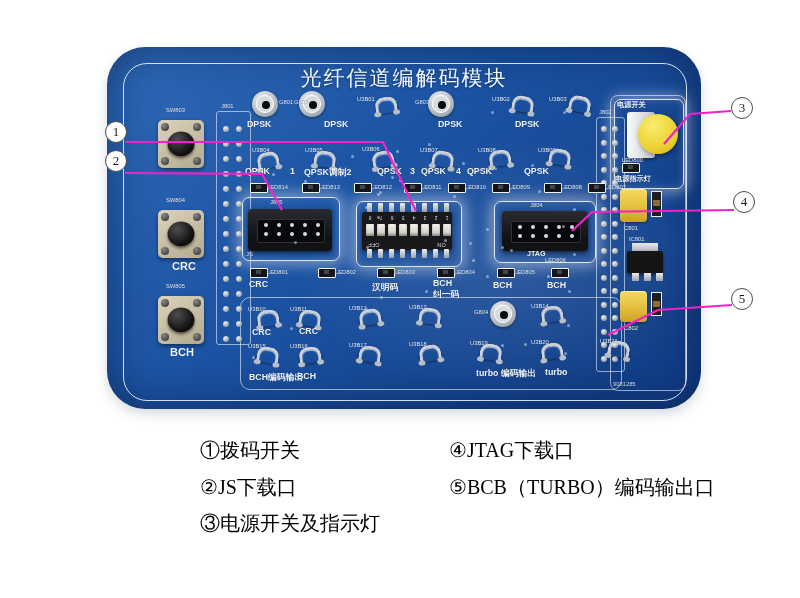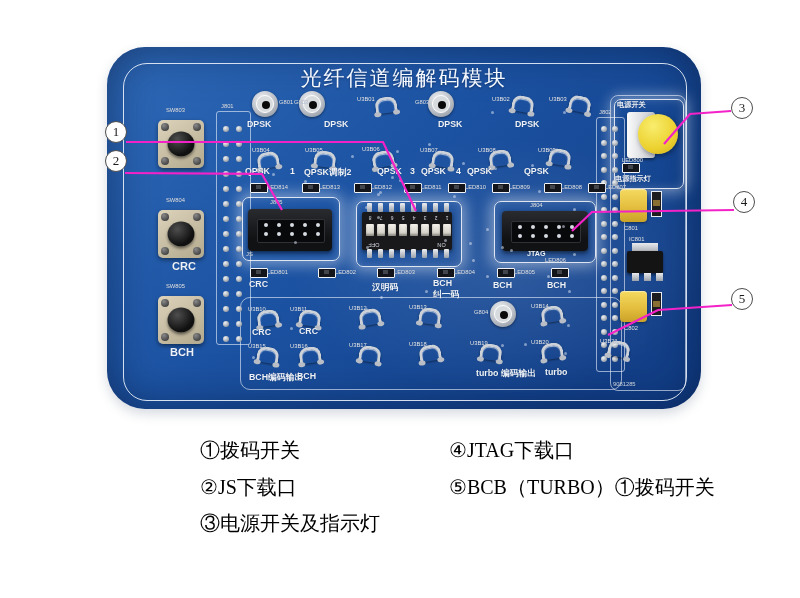--- a/index.html
+++ b/index.html
@@ -473,14 +473,14 @@
   <div class="callout" style="left:105px;top:121px;">1</div>
   <div class="callout" style="left:105px;top:150px;">2</div>
   <div class="callout" style="left:731px;top:97px;">3</div>
   <div class="callout" style="left:733px;top:191px;">4</div>
   <div class="callout" style="left:731px;top:288px;">5</div>
 
   <div class="legend-item" style="left:200px;top:474px;">②JS下载口</div>
   <div class="legend-item" style="left:200px;top:437px;">①拨码开关</div>
   <div class="legend-item" style="left:449px;top:437px;">④JTAG下载口</div>
   <div class="legend-item" style="left:200px;top:510px;">③电源开关及指示灯</div>
-  <div class="legend-item" style="left:449px;top:474px;">⑤BCB（TURBO）①拨码开关</div>
+  <div class="legend-item" style="left:449px;top:474px;">⑤BCB（TURBO）编码输出口</div>
 </div>
 
 </body></html>

